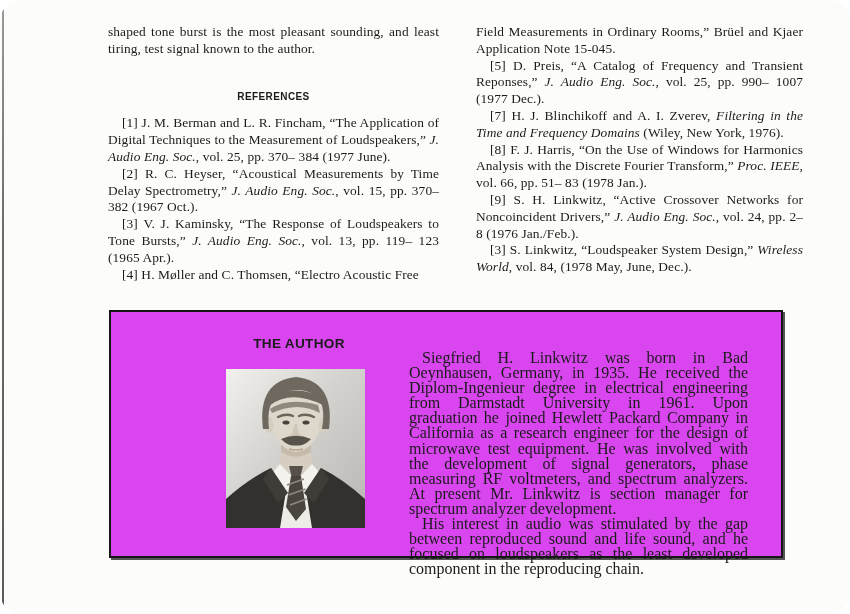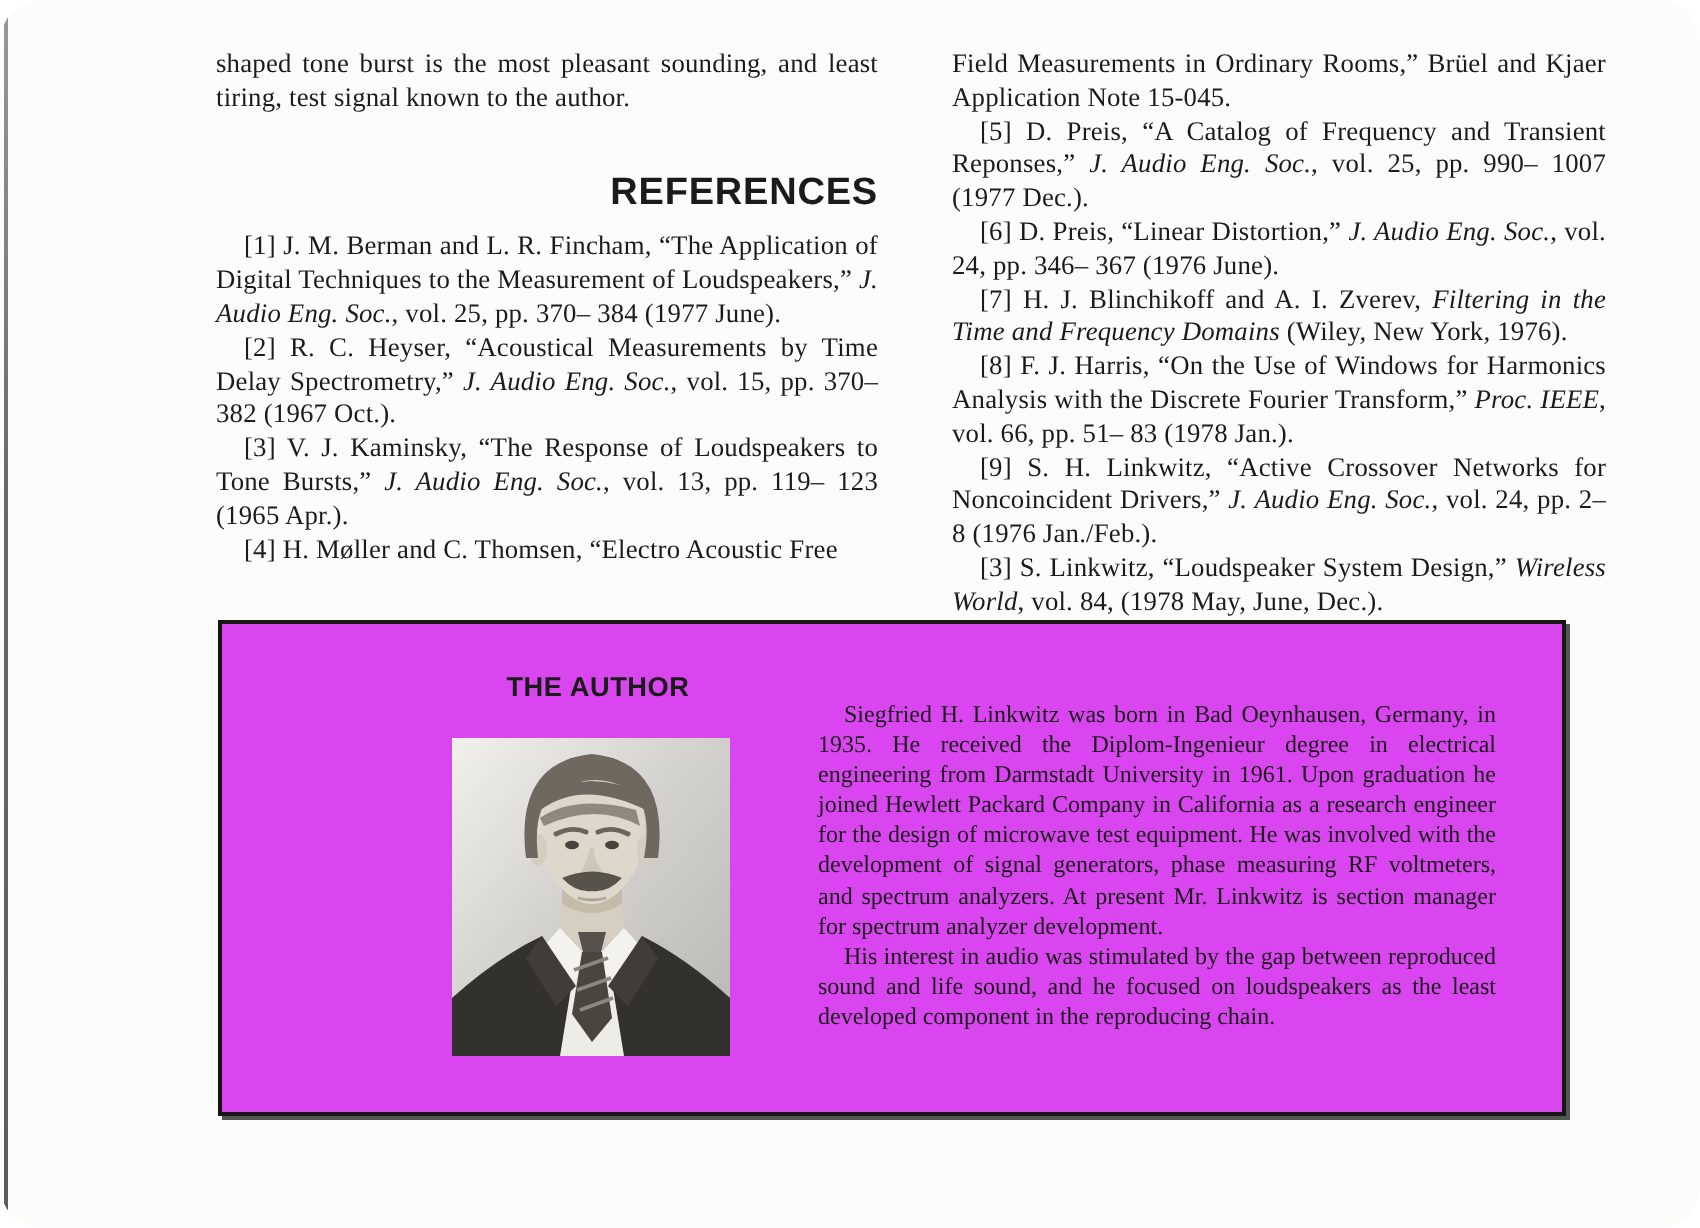--- a/index.html
+++ b/index.html
@@ -16,21 +16,21 @@
   }
   .col{
     position:absolute; top:24px; text-align:justify;
     font-size:13.4px; line-height:16.8px; letter-spacing:.1px;
   }
   #col-left{ left:108px; width:331px; }
   #col-right{ left:476px; width:327px; }
   .closing-par{ margin:0; }
   .refs-heading{
     font-family:"Liberation Sans", sans-serif; font-weight:bold;
-    font-size:19px; letter-spacing:.4px; text-align:right;
+    font-size:10px; letter-spacing:.4px; text-align:center;
     margin:31px 0 10px 0;
   }
   p.ref{ margin:0; }
   p.ref.indent{ text-indent:14px; }
   p.ref i{ font-style:italic; }
 
   #author-box{
     position:absolute; left:109px; top:310px; width:670px; height:244px;
     border:2px solid #161616; background:#d946ef;
     box-shadow:2px 2px 0 0 #555;
@@ -39,21 +39,21 @@
     position:absolute; left:106px; top:24px; width:164px; text-align:center;
     font-family:"Liberation Sans", sans-serif; font-weight:bold;
     font-size:13.6px; letter-spacing:.3px;
   }
   .photo-frame{
     position:absolute; left:115px; top:57px; width:139px; height:159px;
   }
   .photo-frame svg{ display:block; }
   .bio{
     position:absolute; left:298px; top:38px; width:339px;
-    font-size:12px; line-height:15.1px; text-align:justify;
+    font-size:16px; line-height:15.1px; text-align:justify;
   }
   .bio p{ margin:0; text-indent:13px; }
   .artifact{
     position:absolute; left:592px; top:336px; font-size:9px; color:#444;
     opacity:.75; transform:rotate(8deg);
   }
 </style>
 </head>
 <body>
 
@@ -68,21 +68,20 @@
         <p class="ref indent"><span>[2] R. C. Heyser, “Acoustical Measurements by Time Delay Spectrometry,” </span><i>J. Audio Eng. Soc.</i><span>, vol. 15, pp. 370– 382 (1967 Oct.).</span></p>
         <p class="ref indent"><span>[3] V. J. Kaminsky, “The Response of Loudspeakers to Tone Bursts,” </span><i>J. Audio Eng. Soc.</i><span>, vol. 13, pp. 119– 123 (1965 Apr.).</span></p>
         <p class="ref indent"><span>[4] H. Møller and C. Thomsen, “Electro Acoustic Free</span></p>
       </div>
   </div>
 
   <div class="col" id="col-right">
     <div id="refs-right">
         <p class="ref"><span>Field Measurements in Ordinary Rooms,” Brüel and Kjaer Application Note 15-045.</span></p>
         <p class="ref indent"><span>[5] D. Preis, “A Catalog of Frequency and Transient Reponses,” </span><i>J. Audio Eng. Soc.</i><span>, vol. 25, pp. 990– 1007 (1977 Dec.).</span></p>
-        <p class="ref indent"><span>[6] D. Preis, “Linear Distortion,” </span><i>J. Audio Eng. Soc.</i><span>, vol. 24, pp. 346– 367 (1976 June).</span></p>
         <p class="ref indent"><span>[7] H. J. Blinchikoff and A. I. Zverev, </span><i>Filtering in the Time and Frequency Domains</i><span> (Wiley, New York, 1976).</span></p>
         <p class="ref indent"><span>[8] F. J. Harris, “On the Use of Windows for Harmonics Analysis with the Discrete Fourier Transform,” </span><i>Proc. IEEE</i><span>, vol. 66, pp. 51– 83 (1978 Jan.).</span></p>
         <p class="ref indent"><span>[9] S. H. Linkwitz, “Active Crossover Networks for Noncoincident Drivers,” </span><i>J. Audio Eng. Soc.</i><span>, vol. 24, pp. 2– 8 (1976 Jan./Feb.).</span></p>
         <p class="ref indent"><span>[3] S. Linkwitz, “Loudspeaker System Design,” </span><i>Wireless World</i><span>, vol. 84, (1978 May, June, Dec.).</span></p>
       </div>
   </div>
 
   <div class="artifact">’</div>
 
   <div id="author-box">

